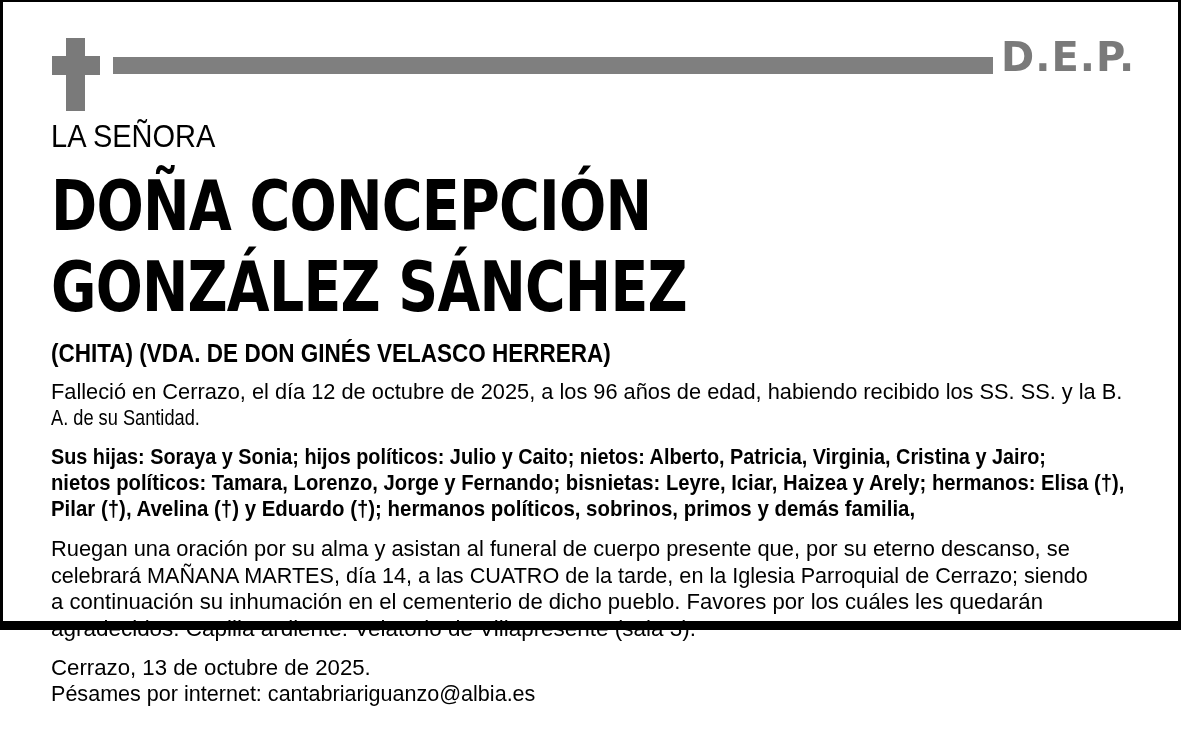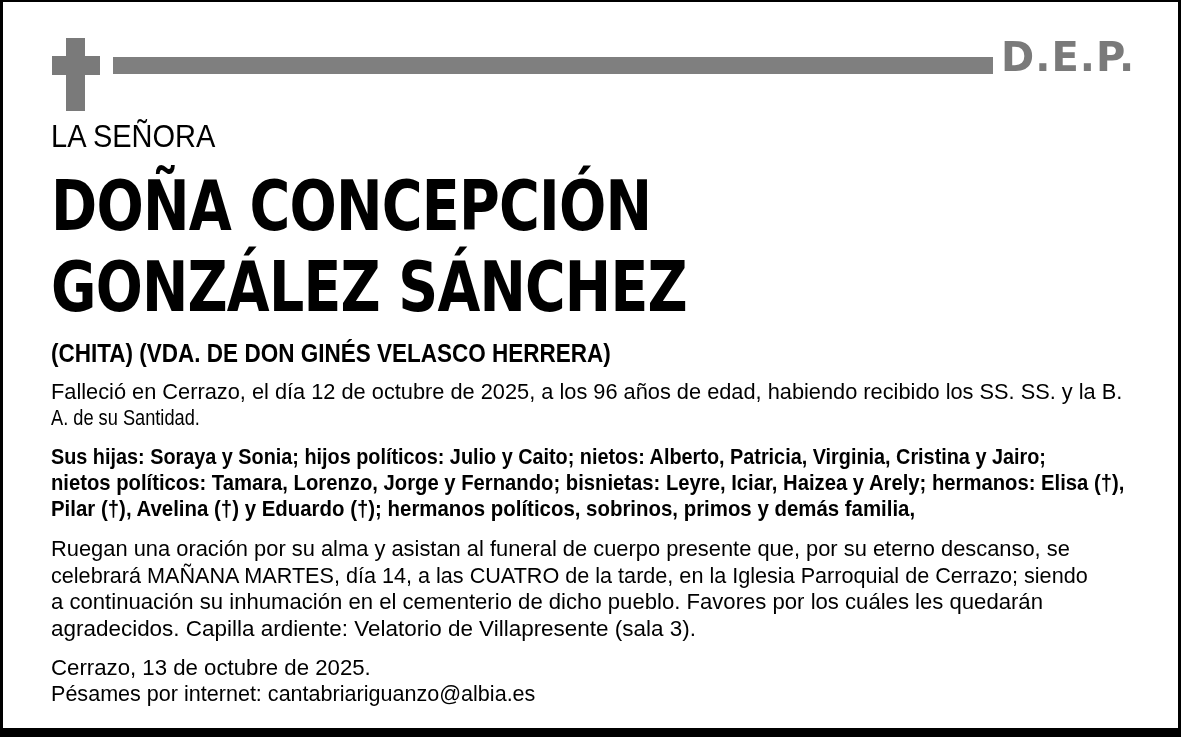--- a/index.html
+++ b/index.html
@@ -1,18 +1,18 @@
 <!DOCTYPE html>
 <html><head>
 <meta charset="utf-8">
 <style>
   html, body { margin: 0; padding: 0; background: #ffffff; }
   body { width: 1181px; height: 737px; position: relative; overflow: hidden; }
   .frame {
-    position: absolute; left: 0; top: 0; width: 1181px; height: 737px;
+    position: absolute; left: 0; top: 0; width: 1181px; height: 630px;
     box-sizing: border-box;
     border-top: 2px solid #000; border-left: 3px solid #000; border-right: 3px solid #000;
     border-bottom: 9px solid #000;
     background: #fff;
   }
   .cross-v { position: absolute; left: 63px; top: 36px; width: 19px; height: 73px; background: #7a7a7a; }
   .cross-h { position: absolute; left: 49px; top: 54px; width: 48px; height: 19px; background: #7a7a7a; }
   .rule { position: absolute; left: 110px; top: 55px; width: 880px; height: 17px; background: #7f7f7f; }
   .dep {
     position: absolute; left: 998px; top: 31px;

